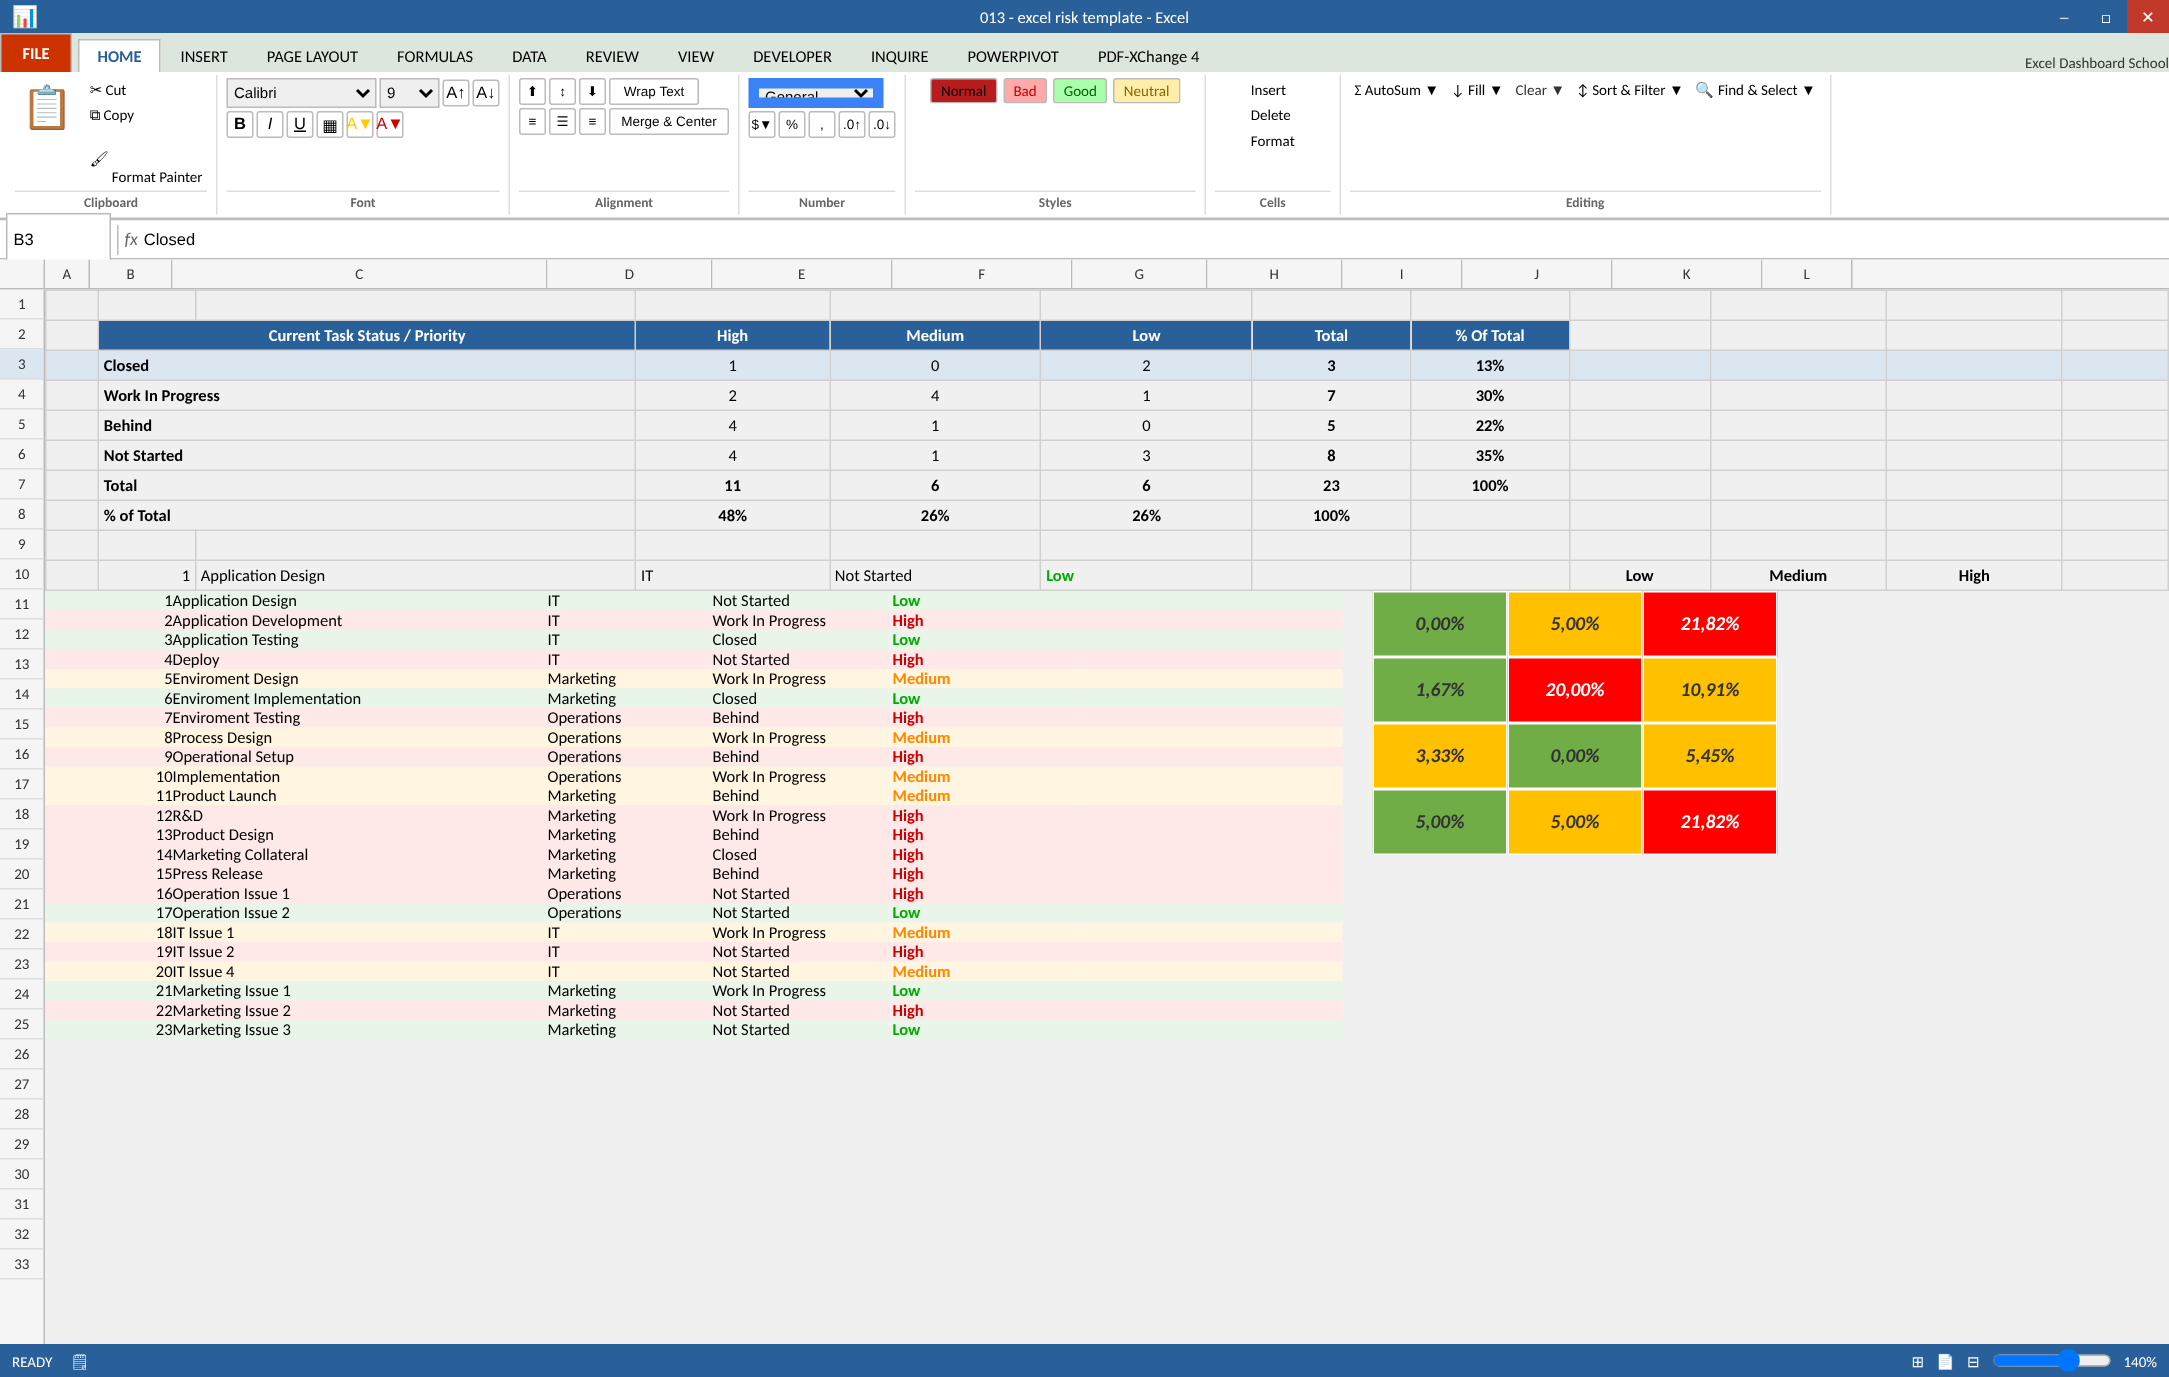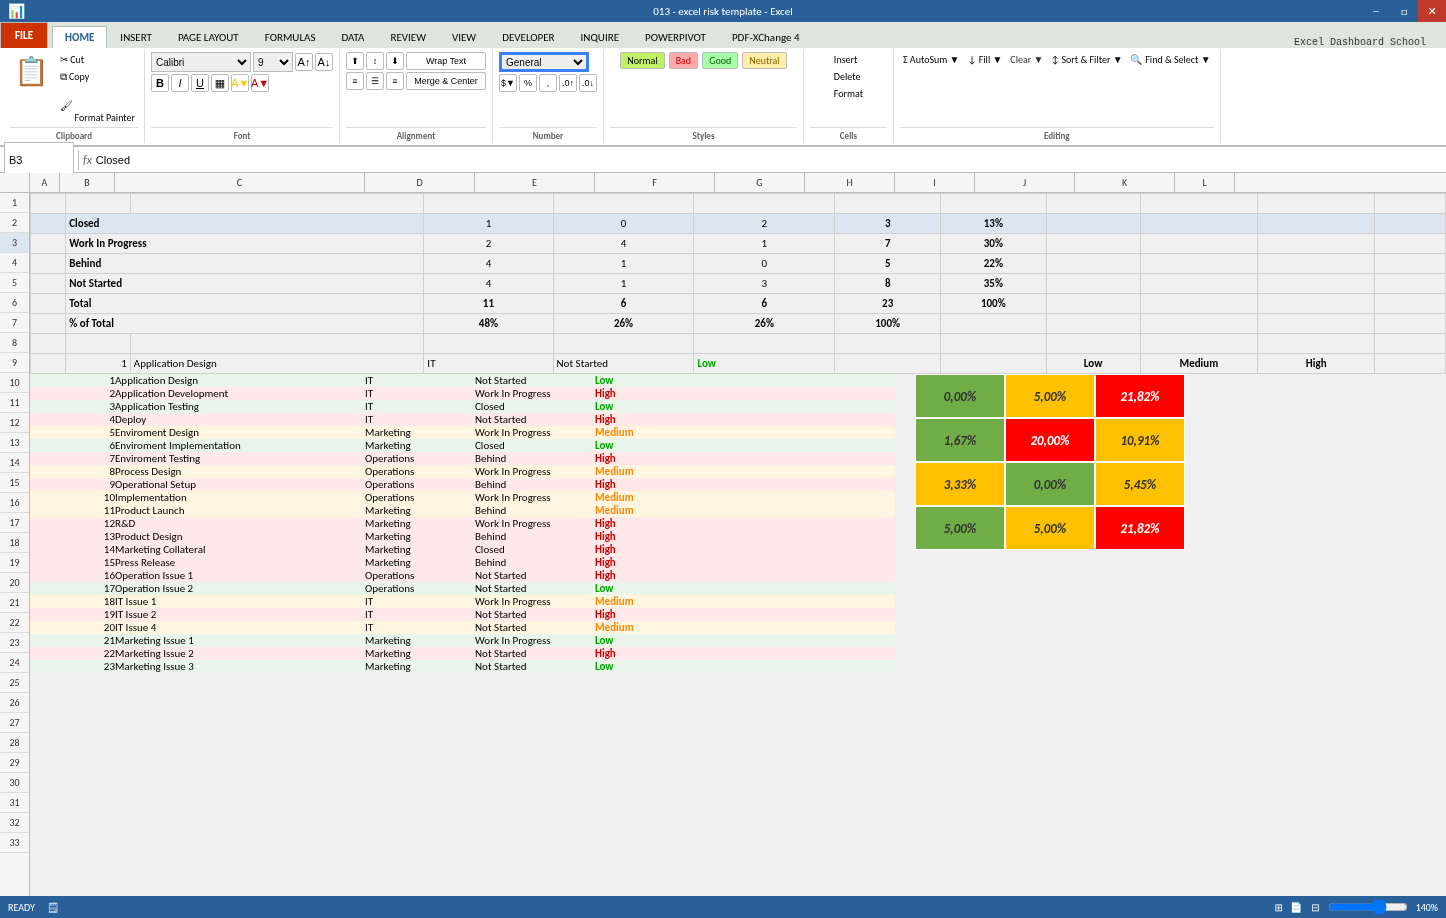--- a/index.html
+++ b/index.html
@@ -172,30 +172,30 @@
       justify-content: center;
       font-size: 9px;
       border-radius: 2px;
     }
 
     
     .number-select {
       width: 90px;
       height: 20px;
       font-size: 10px;
-      border: 3px solid #3b82f6;
+      border: 7px solid #3b82f6;
     }
     .style-box {
       padding: 1px 6px;
       font-size: 10px;
       cursor: pointer;
       border: 1px solid #bbb;
       border-radius: 2px;
     }
-    .style-normal { background: #bef264; }
+    .style-normal { background: #b91c1c; }
     .style-bad { background: #ffaaaa; color: #cc0000; }
     .style-good { background: #aaffaa; color: #006600; }
     .style-neutral { background: #ffeeaa; color: #886600; }
 
     
     #formula-bar {
       background: white;
       border-bottom: 1px solid #bbb;
       height: 26px;
       display: flex;
@@ -425,21 +425,21 @@
   <span class="ribbon-tab">INSERT</span>
   <span class="ribbon-tab">PAGE LAYOUT</span>
   <span class="ribbon-tab">FORMULAS</span>
   <span class="ribbon-tab">DATA</span>
   <span class="ribbon-tab">REVIEW</span>
   <span class="ribbon-tab">VIEW</span>
   <span class="ribbon-tab">DEVELOPER</span>
   <span class="ribbon-tab">INQUIRE</span>
   <span class="ribbon-tab">POWERPIVOT</span>
   <span class="ribbon-tab">PDF-XChange 4</span>
-  <span style="margin-left:auto; padding-right:20px; font-size:10px; color:#333; display:flex; align-items:center;font-family:Liberation Mono, monospace;">Excel Dashboard School</span>
+  <span style="margin-left:auto; padding-right:0; font-size:10px; color:#333; display:flex; align-items:center;">Excel Dashboard School</span>
 </div>
 
 <div id="ribbon-content">
 
   <div class="ribbon-group" style="min-width:90px;">
     <div class="ribbon-group-content" style="flex-direction:row; align-items:flex-start; gap:4px;">
       <div style="display:flex; flex-direction:column; align-items:center;">
         <div class="ribbon-btn" style="font-size:28px;">📋</div>
       </div>
       <div style="display:flex; flex-direction:column; gap:2px;">
@@ -474,21 +474,21 @@
     </div>
     <div class="ribbon-group-label">Font</div>
   </div>
 
   <div class="ribbon-group" style="min-width:120px;">
     <div style="display:flex; flex-direction:column; gap:2px; width:100%;">
       <div style="display:flex; gap:2px;">
         <button class="align-btn">⬆</button>
         <button class="align-btn">↕</button>
         <button class="align-btn">⬇</button>
-        <button class="align-btn" style="width:80px; font-size:9px;">Wrap Text</button>
+        <button class="align-btn" style="width:60px; font-size:9px;">Wrap Text</button>
       </div>
       <div style="display:flex; gap:2px; align-items:center;">
         <button class="align-btn">≡</button>
         <button class="align-btn">☰</button>
         <button class="align-btn">≡</button>
         <button class="align-btn" style="width:80px; font-size:9px;">Merge &amp; Center</button>
       </div>
     </div>
     <div class="ribbon-group-label">Alignment</div>
   </div>
@@ -629,20 +629,33 @@
             <td></td>
             <td></td>
             <td></td>
             <td></td>
             <td></td>
             <td></td>
             <td></td>
             <td></td>
           </tr>
 
+          <tr>
+            <td></td>
+            <td colspan="2" class="header-blue">Current Task Status / Priority</td>
+            <td class="header-blue center-cell">High</td>
+            <td class="header-blue center-cell">Medium</td>
+            <td class="header-blue center-cell">Low</td>
+            <td class="header-blue center-cell">Total</td>
+            <td class="header-blue center-cell">% Of Total</td>
+            <td></td>
+            <td></td>
+            <td></td>
+            <td></td>
+          </tr>
 
           <tr style="background:#dce6f1;">
             <td></td>
             <td colspan="2" class="bold-cell">Closed</td>
             <td class="center-cell">1</td>
             <td class="center-cell">0</td>
             <td class="center-cell">2</td>
             <td class="center-cell bold-cell">3</td>
             <td class="center-cell bold-cell">13%</td>
             <td></td>

